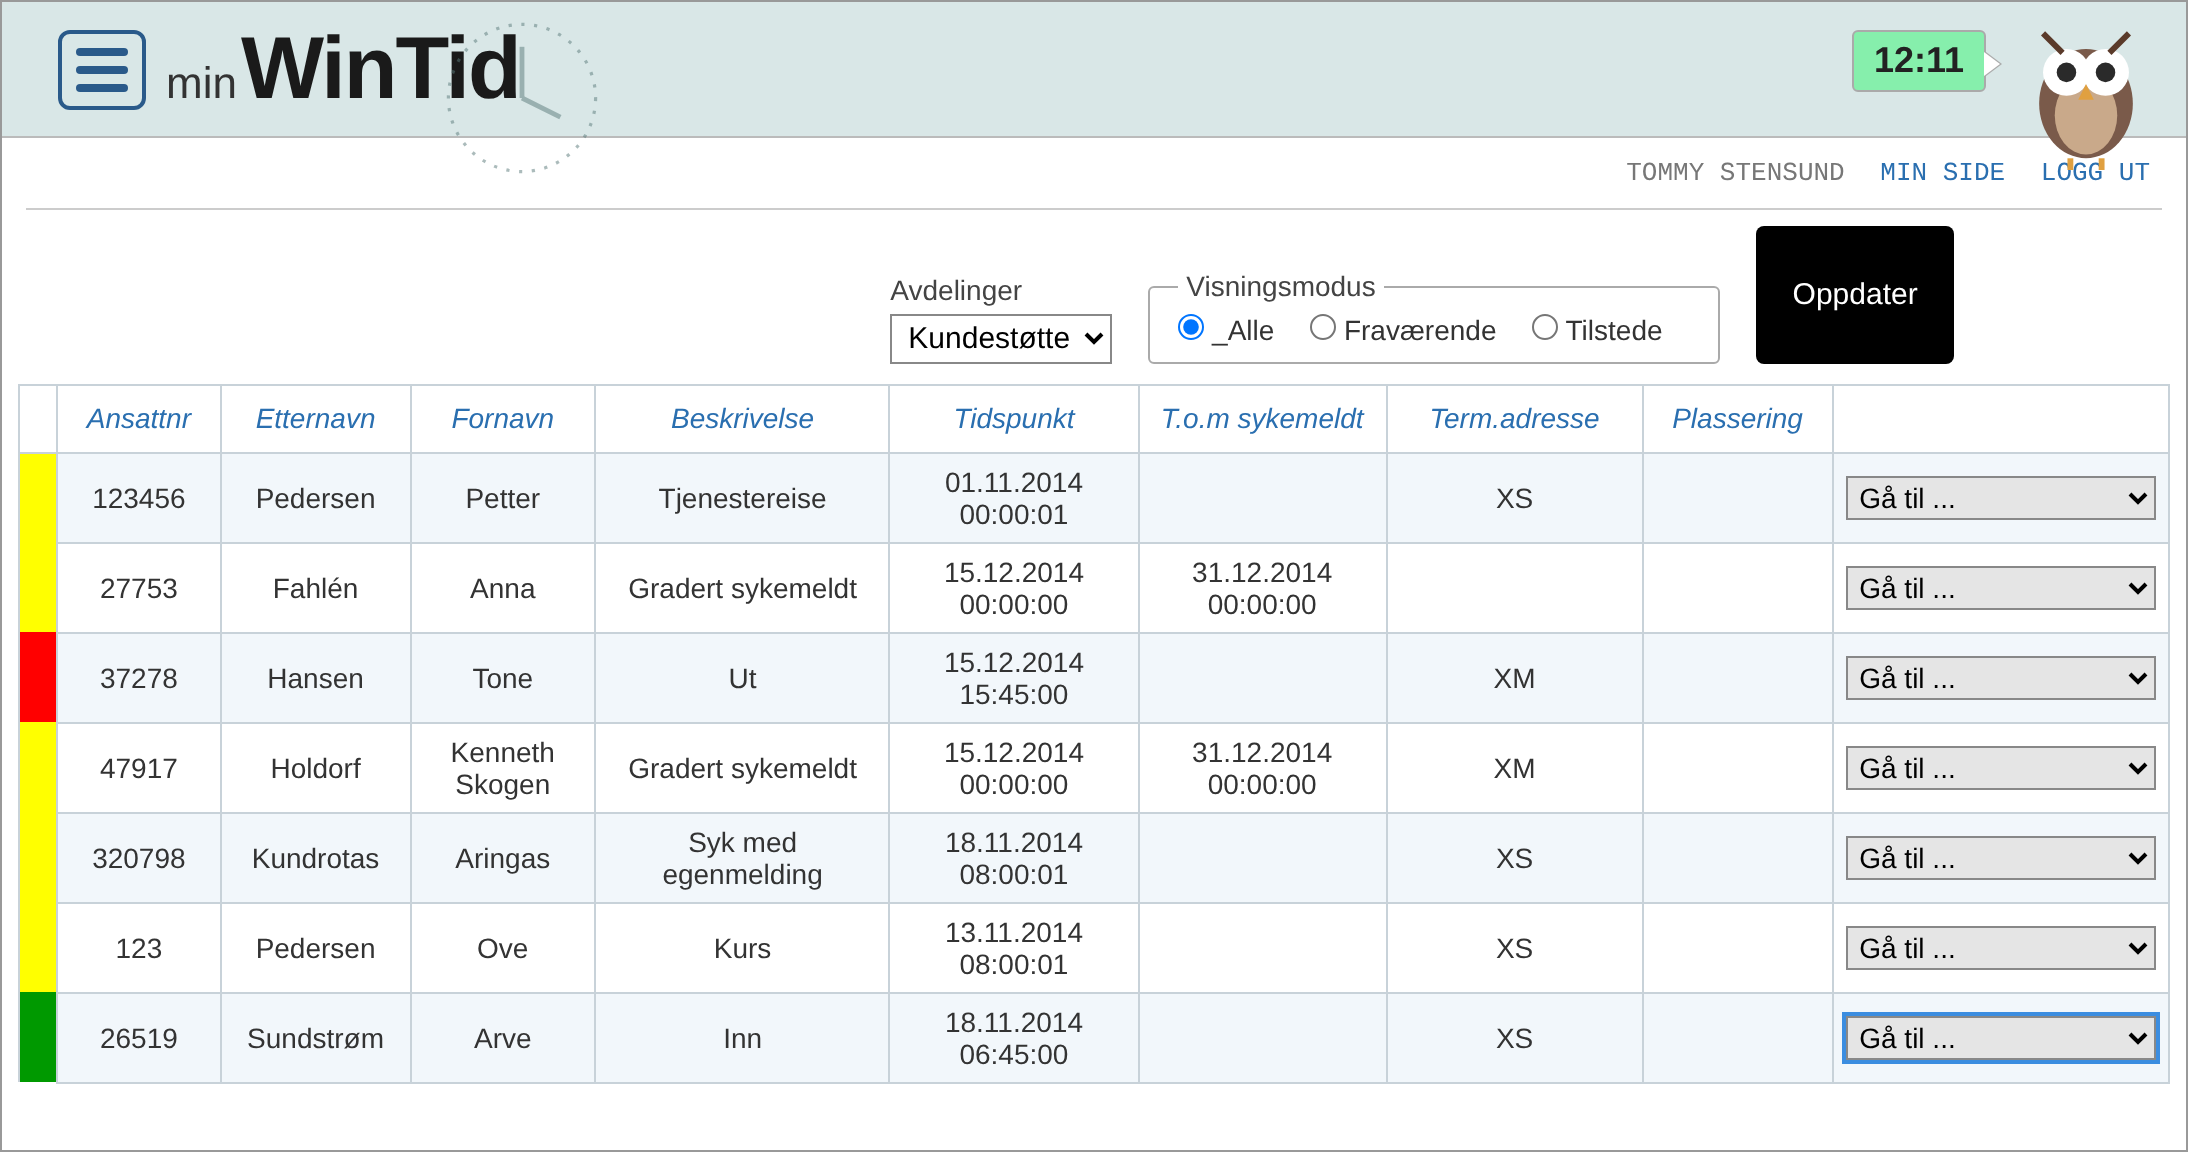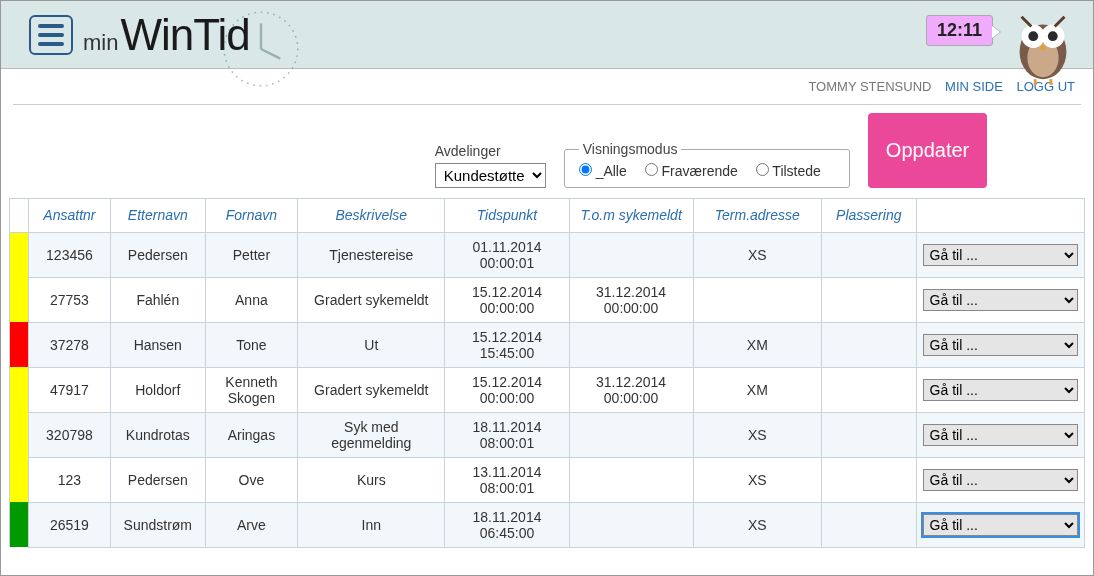--- a/index.html
+++ b/index.html
@@ -32,32 +32,32 @@
     background: #fff0;
     cursor: pointer;
   }
   .hamburger span { display: block; width: 26px; height: 4px; background: #2a5a8a; border-radius: 2px; }
   .logo {
     margin-left: 10px;
     display: flex; align-items: baseline;
     font-weight: 400;
   }
   .logo .min { font-size: 22px; color: #333; font-weight: 400; margin-right: 2px;}
-  .logo .main { font-size: 44px; font-weight: 400; color: #1a1a1a; letter-spacing: -1px;}
+  .logo .main { font-size: 44px; font-weight: 700; color: #1a1a1a; letter-spacing: -1px;}
   .logo-dial {
     position: absolute;
     left: 220px; top: 8px;
     width: 80px; height: 80px;
     pointer-events: none;
     opacity: 0.5;
   }
   .clock-badge {
     position: absolute;
     right: 100px; top: 14px;
-    background: #f0abfc;
+    background: #86efac;
     border: 1px solid #aaa;
     border-radius: 3px;
     padding: 4px 10px;
     font-size: 18px;
     font-weight: 600;
     color: #222;
   }
   .clock-badge::after {
     content: "";
     position: absolute;
@@ -71,20 +71,21 @@
     position: absolute;
     right: 10px; top: 2px;
     width: 80px; height: 82px;
   }
   
   .userbar {
     text-align: right;
     padding: 10px 18px 6px;
     font-size: 13px;
     color: #555;
+    font-family: Liberation Mono, monospace;
   }
   .userbar .link { color: #2a6fb0; margin-left: 10px; cursor: pointer; }
   .userbar .name { color: #777; }
   hr.sep { border: none; border-top: 1px solid #ccc; margin: 4px 12px 8px; }
   
   .controls {
     display: flex;
     align-items: flex-end;
     gap: 18px;
     padding: 0 12px 10px;
@@ -101,26 +102,26 @@
     padding: 6px 14px 8px;
   }
   fieldset.viewmode legend { font-size: 14px; color: #444; padding: 0 4px; }
   fieldset.viewmode label { font-size: 14px; color: #333; margin-right: 14px; cursor: pointer;}
   .filter-input {
     width: 200px; height: 34px;
     border: 1px solid #bbb; border-radius: 4px;
     padding: 4px 8px; font-size: 14px;
   }
   .btn-update {
-    background: #ec4899;
+    background: #000000;
     color: #fff;
     border: none;
     border-radius: 4px;
     padding: 26px 18px;
-    font-size: 20px;
+    font-size: 15px;
     cursor: pointer;
   }
   .spacer-left { width: 310px; }
   
   .table-wrap { padding: 0 8px; }
   table {
     width: 100%;
     border-collapse: collapse;
     table-layout: fixed;
   }

